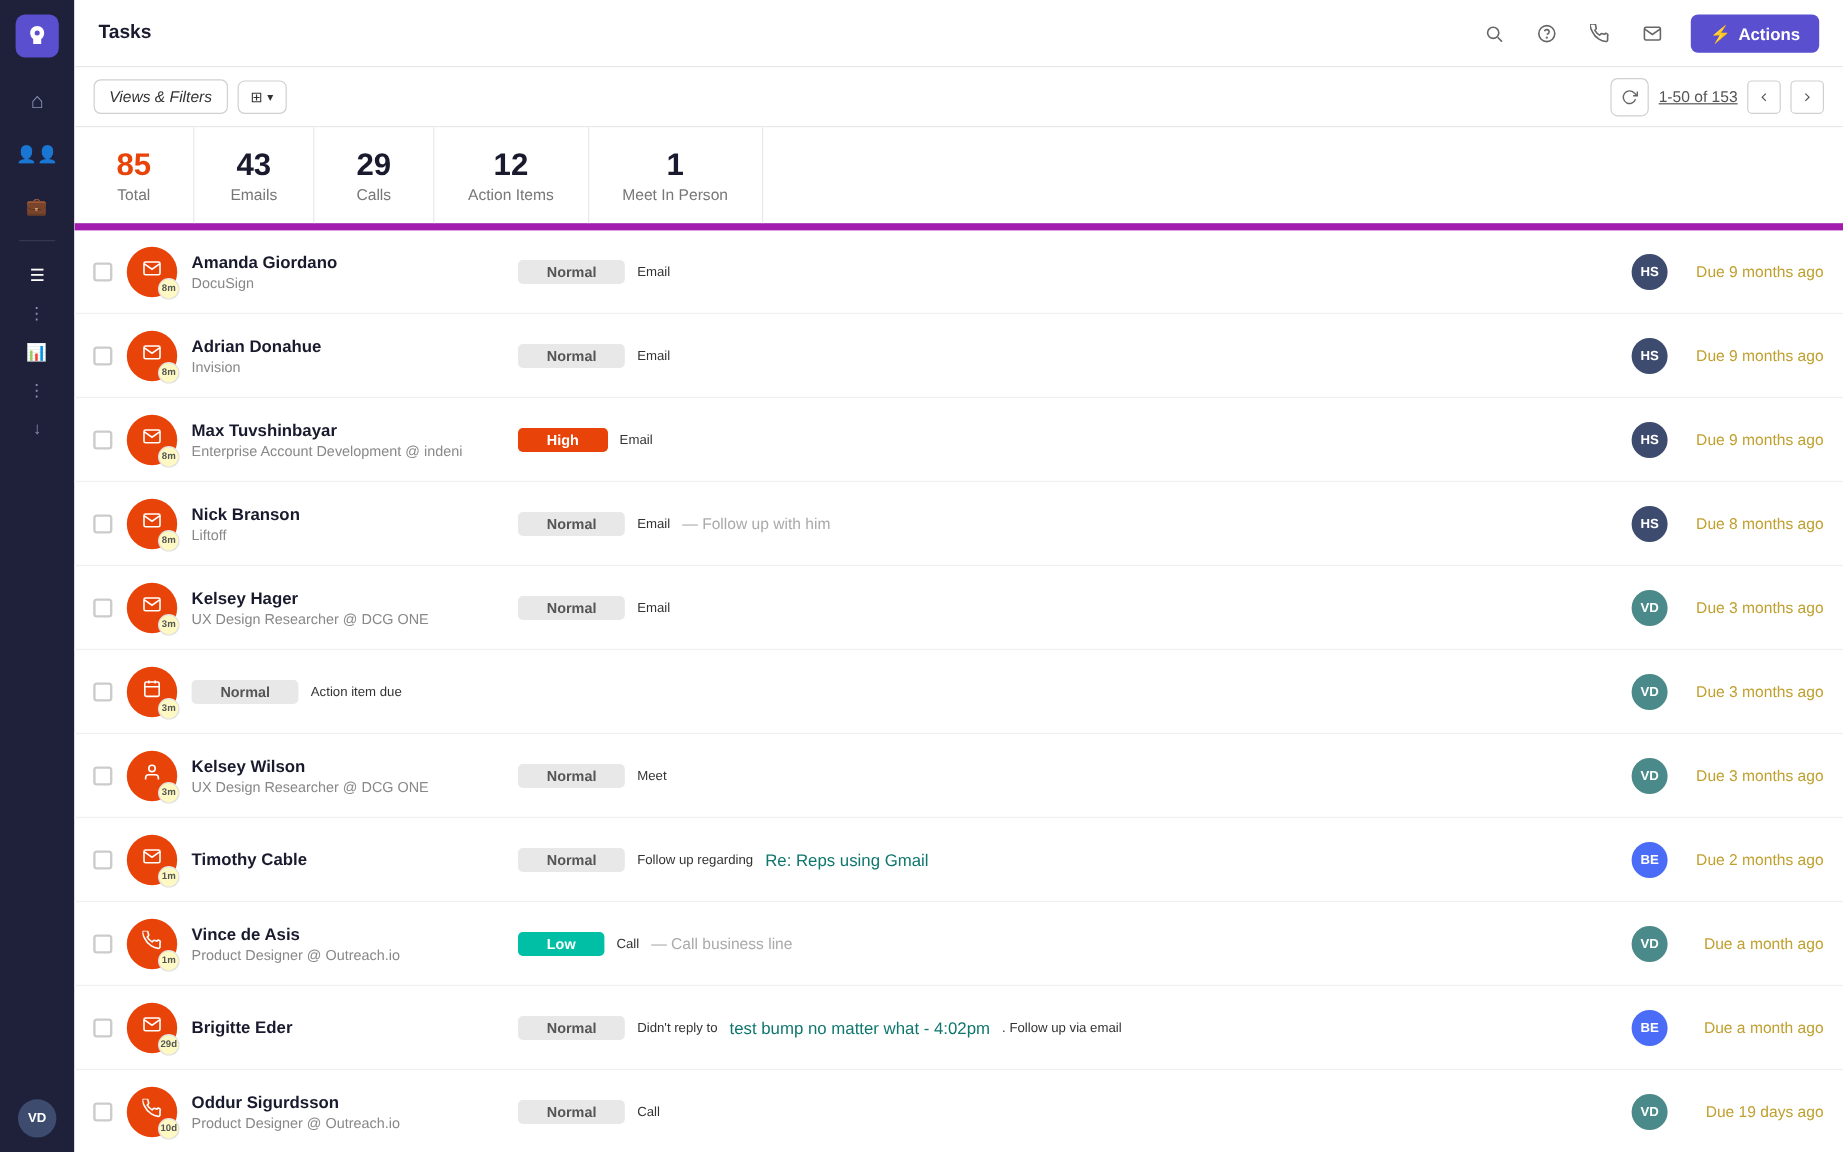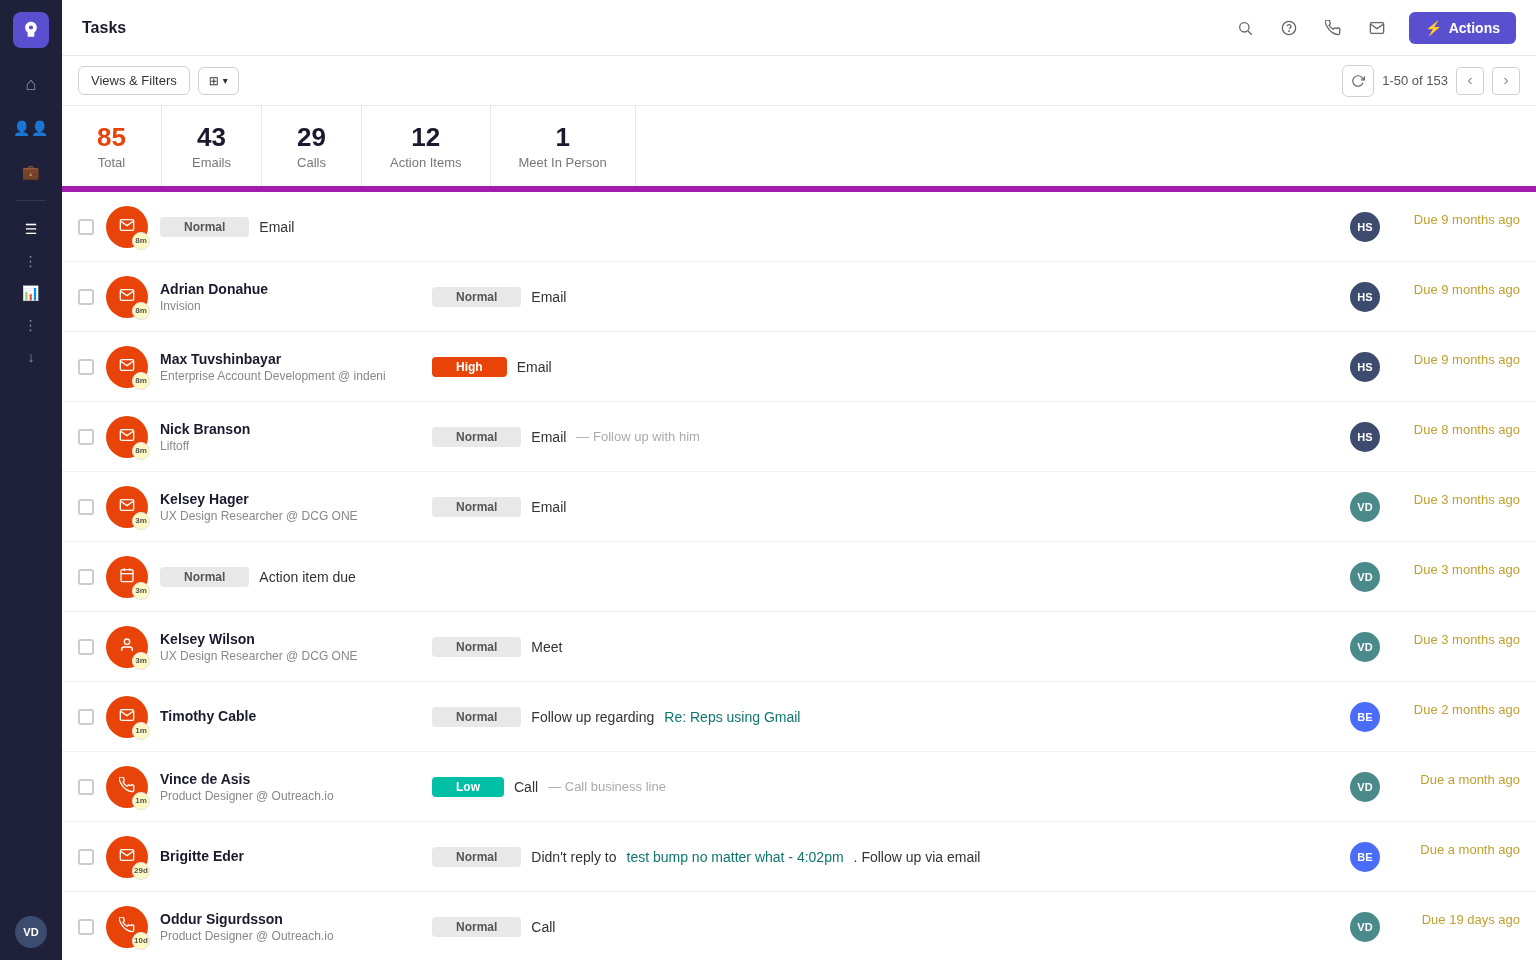--- a/index.html
+++ b/index.html
@@ -121,21 +121,21 @@
       flex-shrink: 0;
     }
     .views-filters-btn {
       border: 1px solid #d0d0d0;
       border-radius: 6px;
       padding: 6px 12px;
       font-size: 13px;
       color: #333;
       cursor: pointer;
       background: #fff;
-      display: flex; align-items: flex-start; gap: 6px;
+      display: flex; align-items: flex-start; gap: 6px; font-style: italic;
     }
     .column-picker-btn {
       border: 1px solid #d0d0d0;
       border-radius: 6px;
       padding: 6px 10px;
       font-size: 13px;
       color: #333;
       cursor: pointer;
       background: #fff;
       display: flex; align-items: center; gap: 4px;
@@ -146,20 +146,21 @@
       border: 1px solid #d0d0d0;
       border-radius: 6px;
       display: flex; align-items: center; justify-content: center;
       cursor: pointer;
       background: #fff;
       color: #666;
     }
     .pagination-info {
       font-size: 13px;
       color: #555;
+      text-decoration: underline;
     }
     .pagination-btn {
       width: 28px; height: 28px;
       border: 1px solid #d0d0d0;
       border-radius: 4px;
       display: flex; align-items: center; justify-content: center;
       cursor: pointer;
       background: #fff;
       color: #555;
     }
@@ -267,35 +268,36 @@
     }
     .priority-high {
       background: #e8440a;
       color: #fff;
     }
     .priority-low {
       background: #00bfa5;
       color: #fff;
     }
     .task-action-text {
-      font-size: 14px;
+      font-size: 11px;
       color: #333;
     }
     .task-action-link {
       font-size: 14px;
       color: #0f766e;
       text-decoration: none;
     }
     .task-action-muted {
       font-size: 13px;
       color: #aaa;
     }
     .task-right {
       display: flex;
-      gap: 10px;
+      align-items: center;
+      gap: 0;
       flex-shrink: 0;
     }
     .assignee-avatar {
       width: 30px; height: 30px;
       border-radius: 50%;
       display: flex; align-items: center; justify-content: center;
       font-size: 11px;
       font-weight: 700;
       color: #fff;
       flex-shrink: 0;
@@ -447,20 +449,24 @@
   <div class="task-list">
   <div class="task-row">
     <div class="task-checkbox"></div>
     <div class="task-avatar">
       <span class="avatar-icon"><svg width="16" height="16" viewBox="0 0 24 24" fill="none" stroke="white" stroke-width="2">
               <path d="M4 4h16c1.1 0 2 .9 2 2v12c0 1.1-.9 2-2 2H4c-1.1 0-2-.9-2-2V6c0-1.1.9-2 2-2z"></path>
               <polyline points="22,6 12,13 2,6"></polyline>
             </svg></span>
       <span class="badge">8m</span>
     </div>
+    <div class="task-info">
+      <div class="task-name">Amanda Giordano</div>
+      <div class="task-subtitle">DocuSign</div>
+    </div>
     <div class="task-details">
       <span class="priority-badge priority-normal">Normal</span>
       <span class="task-action-text">Email</span>
     </div>
     <div class="task-right">
       <div class="assignee-avatar av-dark">HS</div>
       <div class="due-date overdue">Due 9 months ago</div>
     </div>
   </div>
       <div class="task-row">

